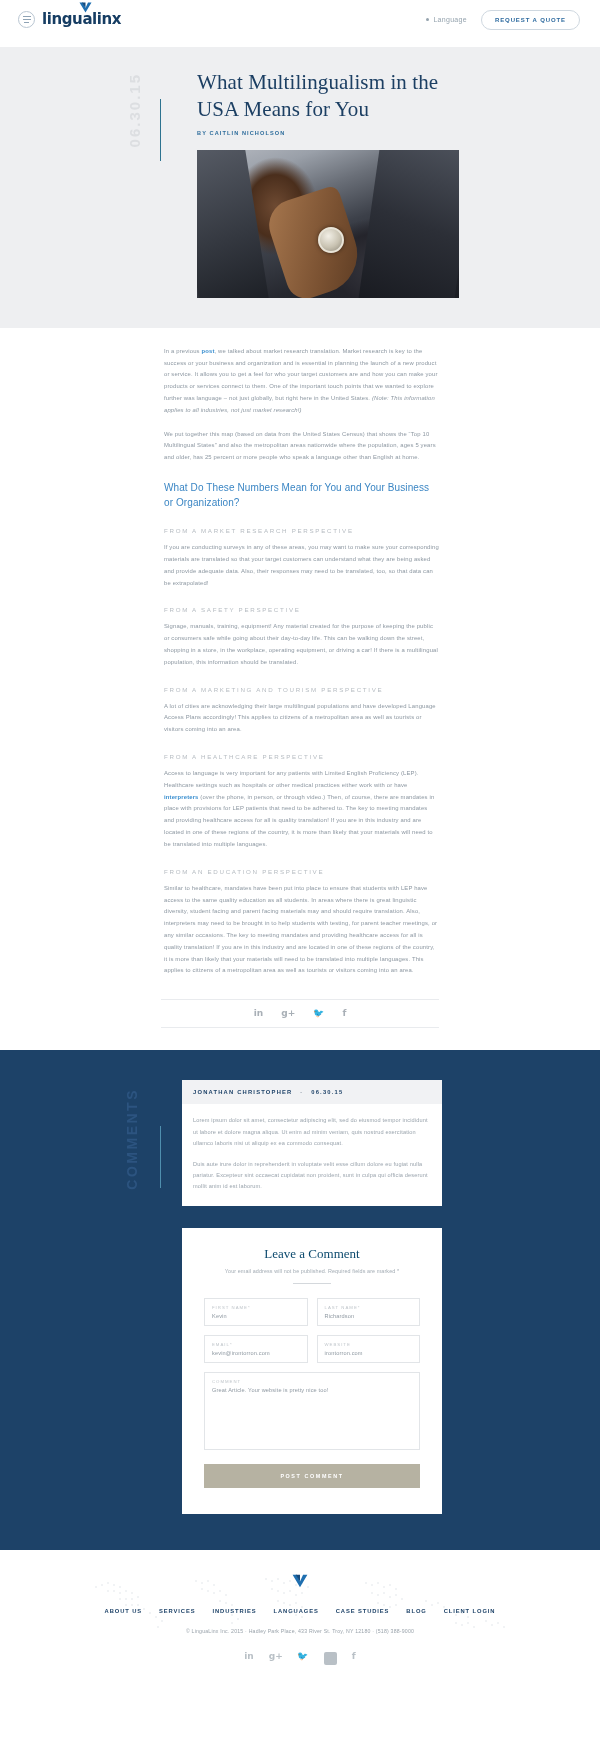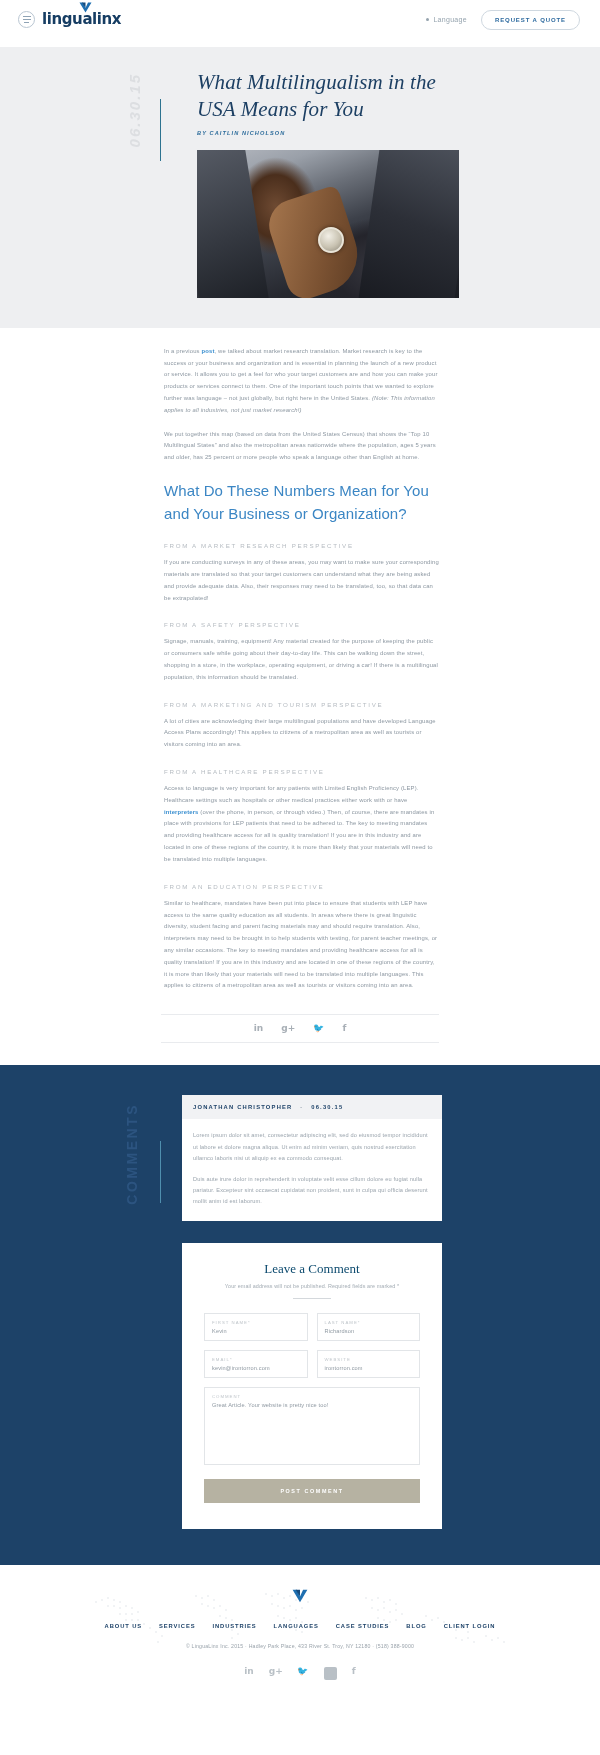--- a/index.html
+++ b/index.html
@@ -50,21 +50,21 @@
   }
   .lang-dot { width: 3px; height: 3px; background: #95a3ae; border-radius: 50%; }
   .quote-btn {
     border: 1px solid #cfd8e0; border-radius: 13px;
     padding: 6px 13px; font-size: 6px; font-weight: bold;
     letter-spacing: 0.9px; color: #2d6a9f; background: #fff;
     cursor: pointer;
   }
 
   
-  .hero { background: #eeeff1; padding: 22px 0 30px 0; position: relative; font-style: italic; }
+  .hero { background: #eeeff1; padding: 22px 0 30px 0; position: relative; }
   .hero-inner { width: 350px; margin: 0 auto; position: relative; }
   .date-rail {
     position: absolute; left: 0px; top: 4px;
     display: flex; align-items: flex-start; gap: 0;
   }
   .vert-date {
     writing-mode: vertical-rl; transform: rotate(180deg);
     font-size: 15px; letter-spacing: 2px; color: #dcdee1;
     font-weight: 600; font-family: "Liberation Sans", sans-serif;
     line-height: 1; padding-right: 2px;
@@ -118,21 +118,21 @@
   
   .article { background: #fff; padding: 18px 0 0 0; }
   .article-inner { width: 278px; margin: 0 auto; padding-left: 3px; }
   .body-p {
     font-size: 5.9px; line-height: 2.0; color: #8c97a1;
     margin-bottom: 12px; letter-spacing: 0.15px; text-align: left;
   }
   .body-p a { color: #3a8fd0; font-weight: bold; text-decoration: none; }
   .body-p em { font-style: italic; }
   .h2-blue {
-    font-size: 15px; color: #3b86c4; font-weight: normal;
+    font-size: 10px; color: #3b86c4; font-weight: normal;
     line-height: 1.5; margin: 16px 0 14px 0; letter-spacing: 0.1px;
   }
   .h3-gray {
     font-size: 6.2px; color: #b6bcc2; font-weight: normal;
     letter-spacing: 1.7px; margin: 17px 0 8px 0;
   }
   .share-row {
     width: 278px; margin: 22px auto 0 auto;
     border-top: 1px solid #e9ebee; border-bottom: 1px solid #e9ebee;
     height: 29px; display: flex; align-items: center;

